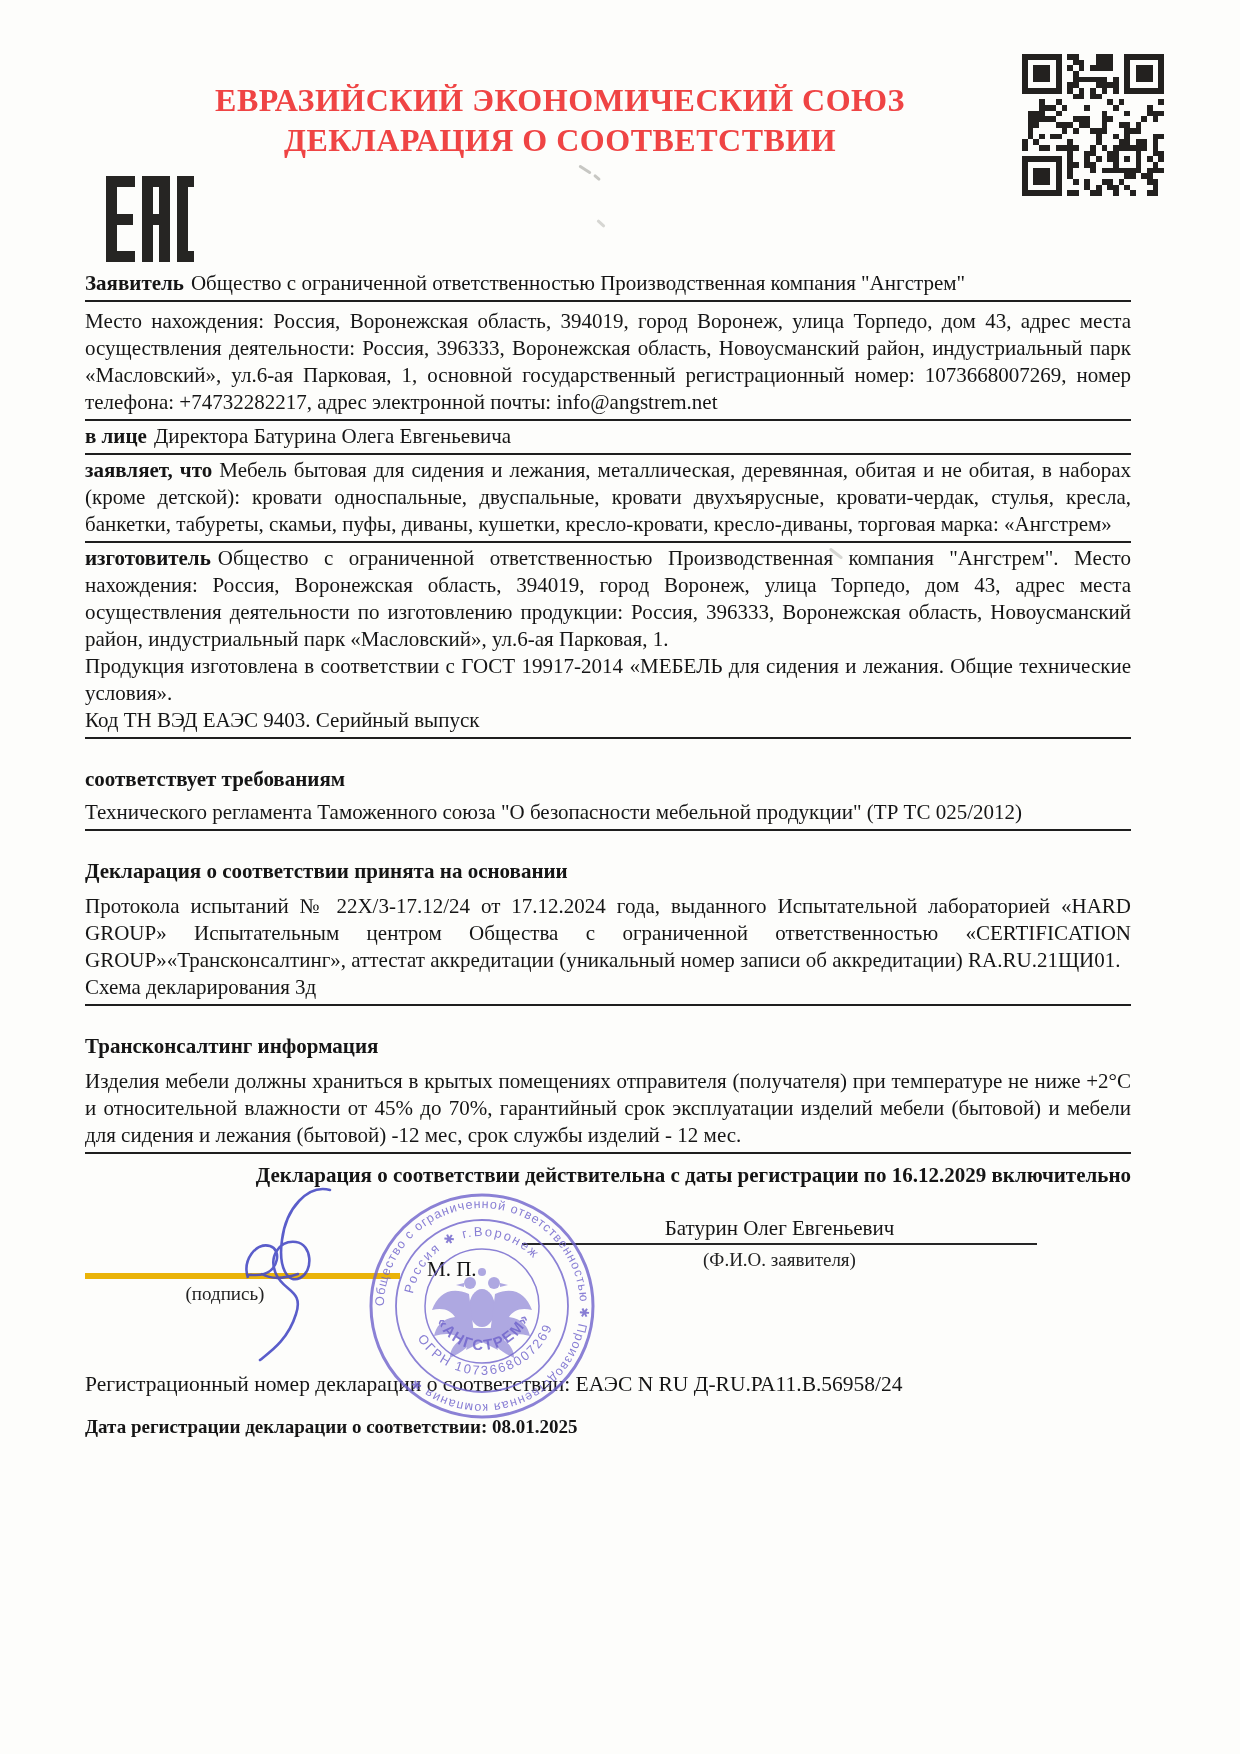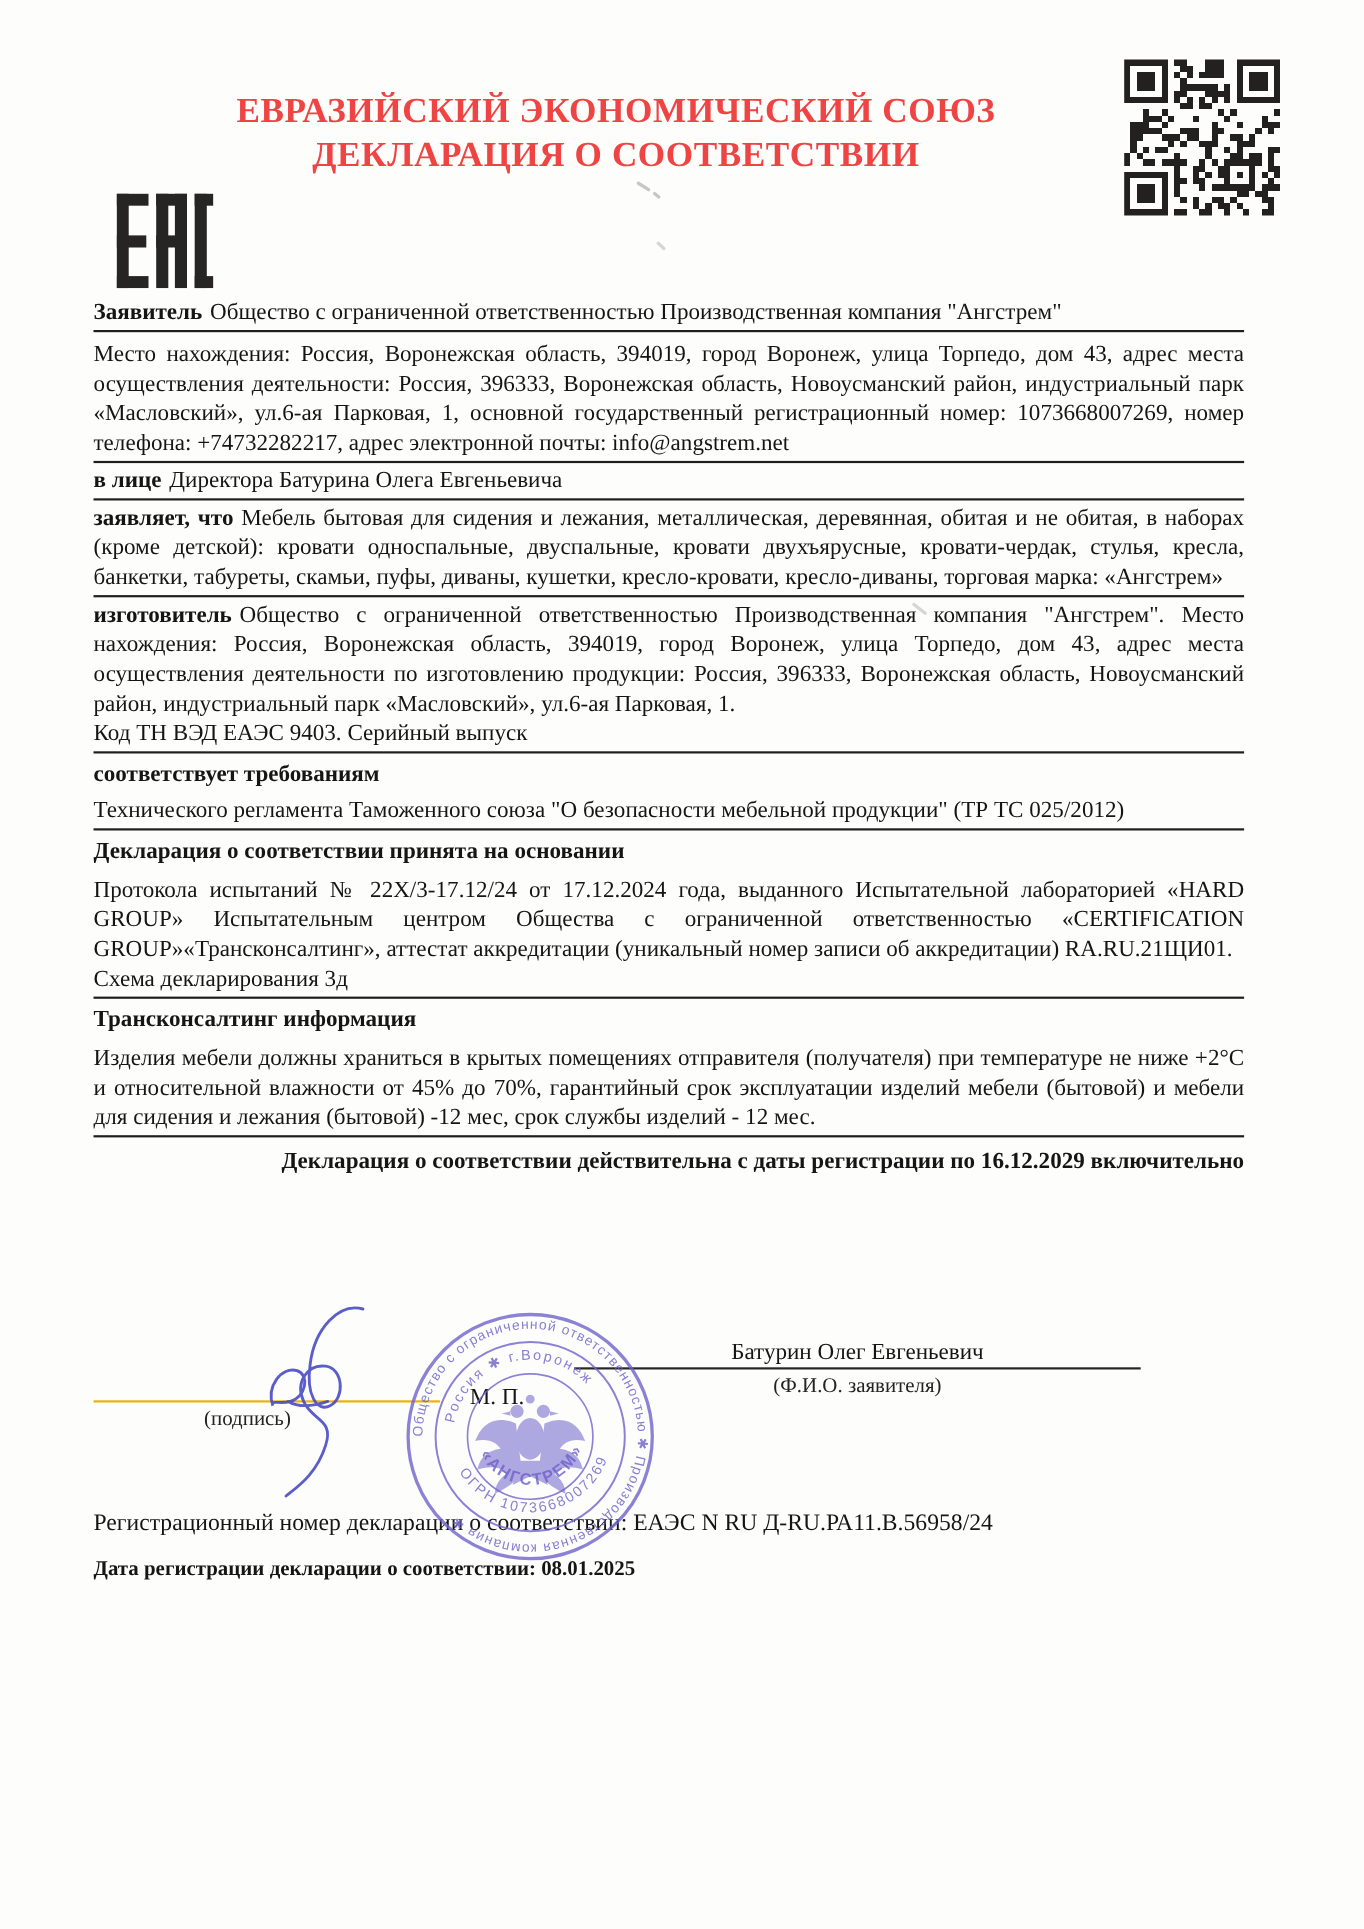--- a/index.html
+++ b/index.html
@@ -16,25 +16,25 @@
   .eac-mark{position:absolute;left:106px;top:176px;}
   .qr{position:absolute;left:1022px;top:54px;}
   .doc{
     position:absolute;left:85px;top:268px;width:1046px;height:1486px;
     font-size:21px;line-height:27px;
   }
   .sec{padding:2px 0 3px;}
   .rule{border-bottom:2px solid #1e1e1e;}
   .just{text-align:justify;}
   .lead{font-weight:bold;margin-right:7px;}
-  .head{font-weight:bold;padding-top:5px;}
+  .head{font-weight:bold;padding-top:5px;margin-top:22px;}
   .pt6{padding-top:6px;}
   .pt8{padding-top:8px;}
   .bold{font-weight:bold;text-align:right;}
-  .sig-left{position:absolute;left:0;top:1005px;width:315px;border-top:2px solid #eab308;}
+  .sig-left{position:absolute;left:0;top:1005px;width:315px;border-top:6px solid #eab308;}
   .sig-mp{position:absolute;left:342px;top:988px;font-size:21px;}
   .sig-right{position:absolute;left:437px;top:947px;width:515px;}
   .sig-name{text-align:center;border-bottom:2px solid #262626;padding-bottom:1px;}
   .sig-caption{text-align:center;font-size:19px;line-height:26px;color:#232323;padding-top:2px;}
   .sig-caption.left{width:220px;margin-left:30px;}
   .reg-row{position:absolute;left:0;top:1103px;font-weight:normal;font-size:21.5px;}
   .date-row{position:absolute;left:0;top:1145px;font-weight:bold;font-size:19px;}
   .stamp{position:absolute;left:362px;top:1186px;z-index:3;}
   .signature{position:absolute;left:212px;top:1182px;z-index:2;}
   .artifact{position:absolute;background:#9a9a96;opacity:.55;border-radius:2px;}
@@ -381,20 +381,21 @@
   </div>
 
   <div class="sec rule just">
     <b class="lead">заявляет, что</b><span>Мебель бытовая для сидения и лежания, металлическая, деревянная, обитая и не обитая, в наборах (кроме детской): кровати односпальные, двуспальные, кровати двухъярусные, кровати-чердак, стулья, кресла, банкетки, табуреты, скамьи, пуфы, диваны, кушетки, кресло-кровати, кресло-диваны, торговая марка: «Ангстрем»</span>
   </div>
 
   <div class="sec rule">
     <div class="just">
       <b class="lead">изготовитель</b><span>Общество с ограниченной ответственностью Производственная компания "Ангстрем". Место нахождения: Россия, Воронежская область, 394019, город Воронеж, улица Торпедо, дом 43, адрес места осуществления деятельности по изготовлению продукции: Россия, 396333, Воронежская область, Новоусманский район, индустриальный парк «Масловский», ул.6-ая Парковая, 1.</span>
     </div>
+    <div class="just">Продукция изготовлена в соответствии с ГОСТ 19917-2014 «МЕБЕЛЬ для сидения и лежания. Общие технические условия».</div>
     <div>Код ТН ВЭД ЕАЭС 9403. Серийный выпуск</div>
   </div>
 
   <div class="head">соответствует требованиям</div>
 
   <div class="sec rule just pt6">
     <span>Технического регламента Таможенного союза "О безопасности мебельной продукции" (ТР ТС 025/2012)</span>
   </div>
 
   <div class="head">Декларация о соответствии принята на основании</div>

